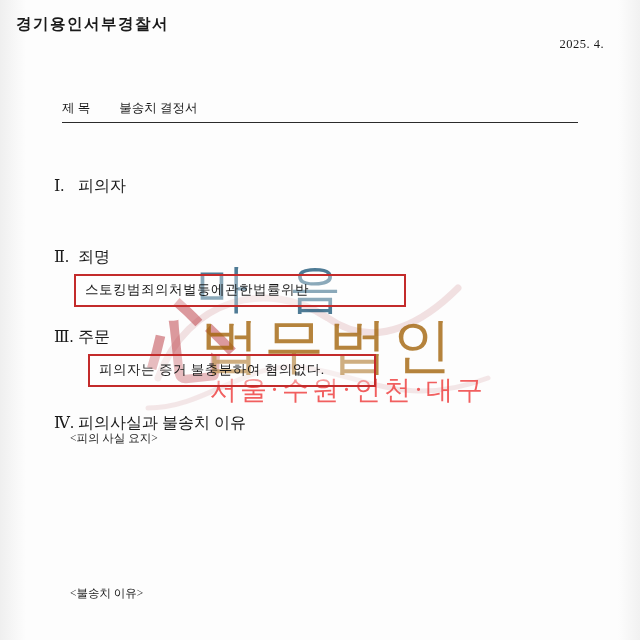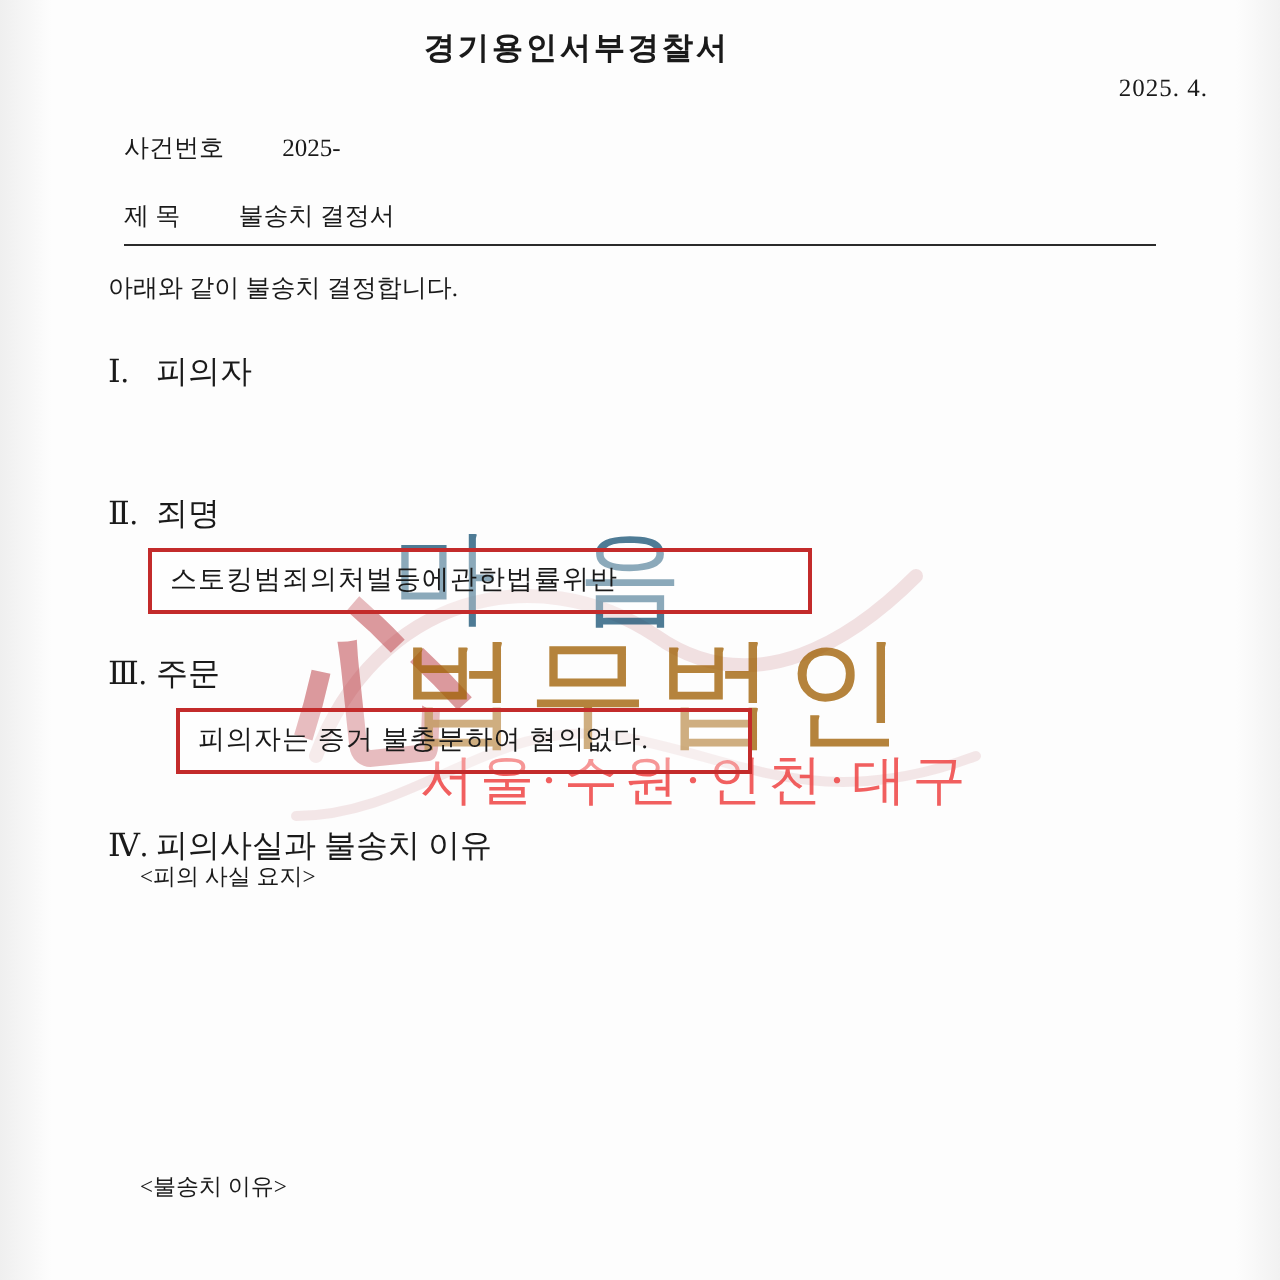--- a/index.html
+++ b/index.html
@@ -37,24 +37,25 @@
     width: 22px;
     background: linear-gradient(to left, #f1f1f1, rgba(255,255,255,0));
     pointer-events: none;
   }
 
   .doc-title {
     position: absolute;
     top: 14px;
     left: 0;
     width: 577px;
-    text-align: center;
+    text-align: left;
     font-size: 15.5px;
     font-weight: bold;
     letter-spacing: 1.5px;
+    padding-left: 16px;
   }
 
   .doc-date {
     position: absolute;
     top: 37px;
     right: 36px;
     font-size: 12.5px;
     letter-spacing: 0.5px;
   }
 
@@ -197,33 +198,28 @@
 </style>
 </head>
 <body>
 
 <div id="page">
 
   <div class="doc-title">경기용인서부경찰서</div>
 
   <div class="doc-date">2025. 4.</div>
 
-  <div class="field-row" id="case-no-row">
-    <span class="field-label">사건번호</span>
-    <span class="field-value">2025-</span>
-  </div>
 
   <div class="field-row" id="subject-row">
     <span class="field-label">제   목</span>
     <span class="field-value">불송치 결정서</span>
   </div>
 
   <div class="rule"></div>
 
-  <div class="lead-line">아래와 같이 불송치 결정합니다.</div>
 
   <div class="section" id="sec-1">
     <span class="num">Ⅰ.</span>
     <span>피의자</span>
   </div>
 
   <div class="section" id="sec-2">
     <span class="num">Ⅱ.</span>
     <span>죄명</span>
   </div>

